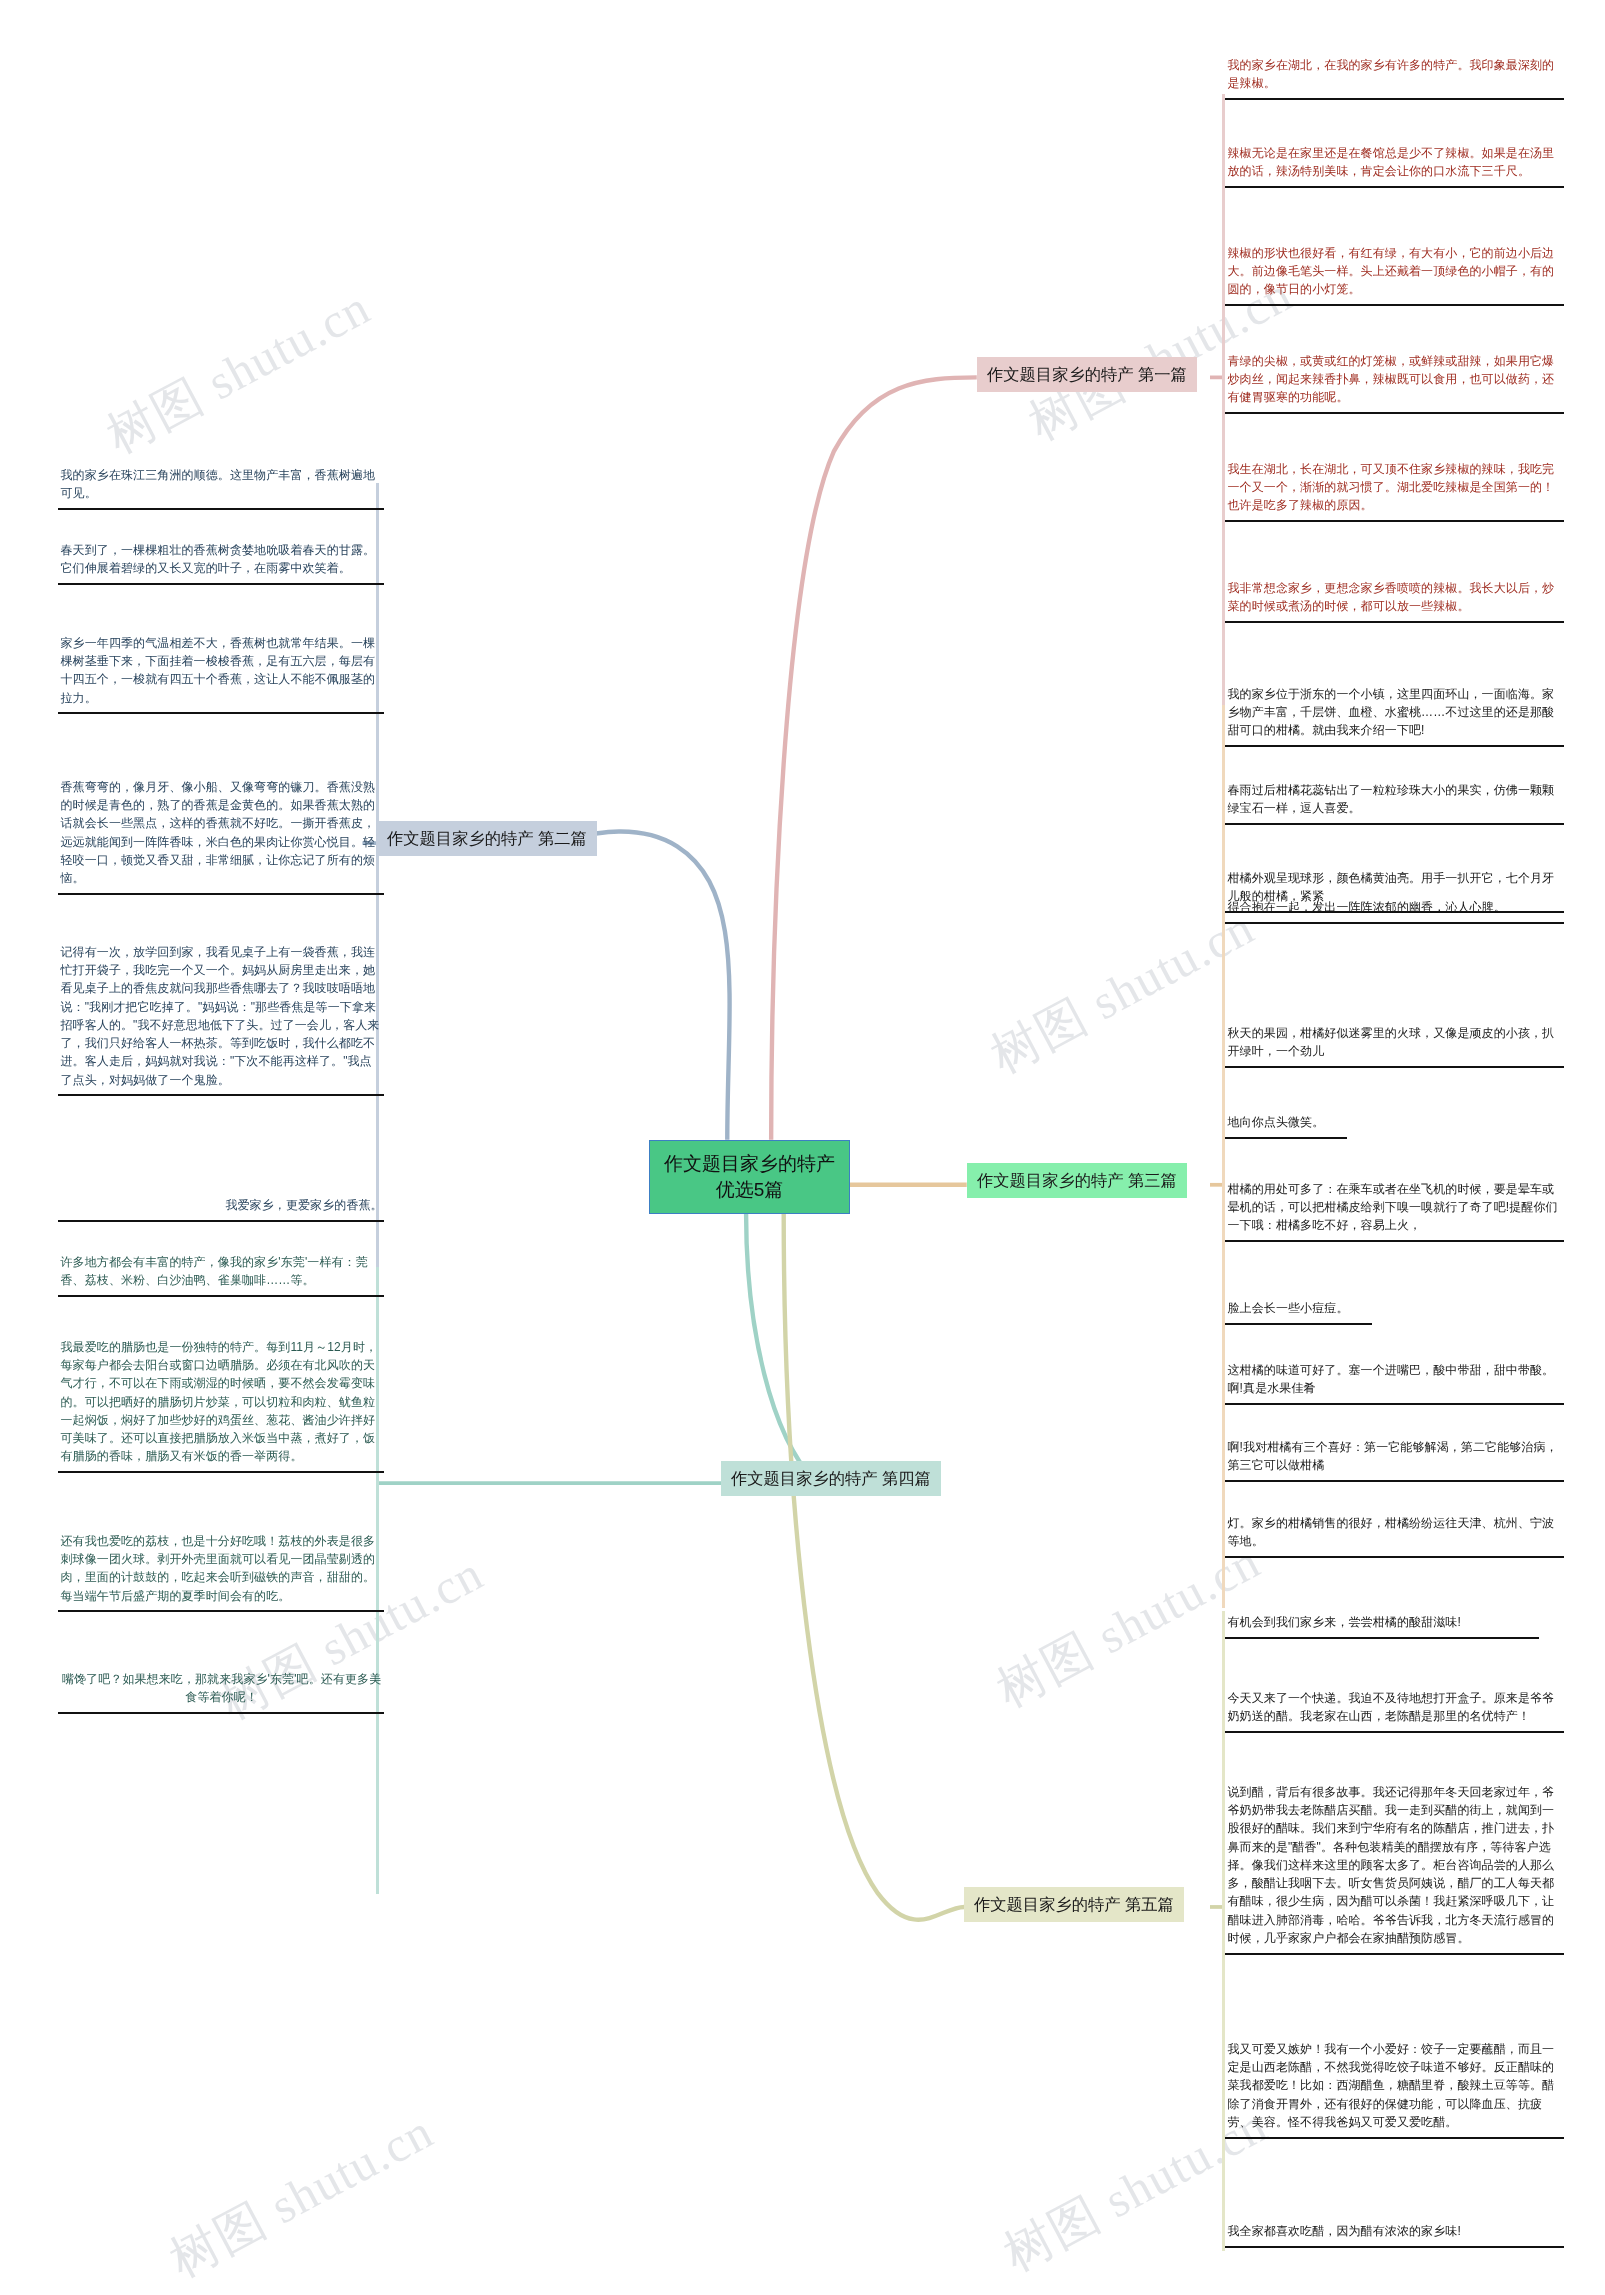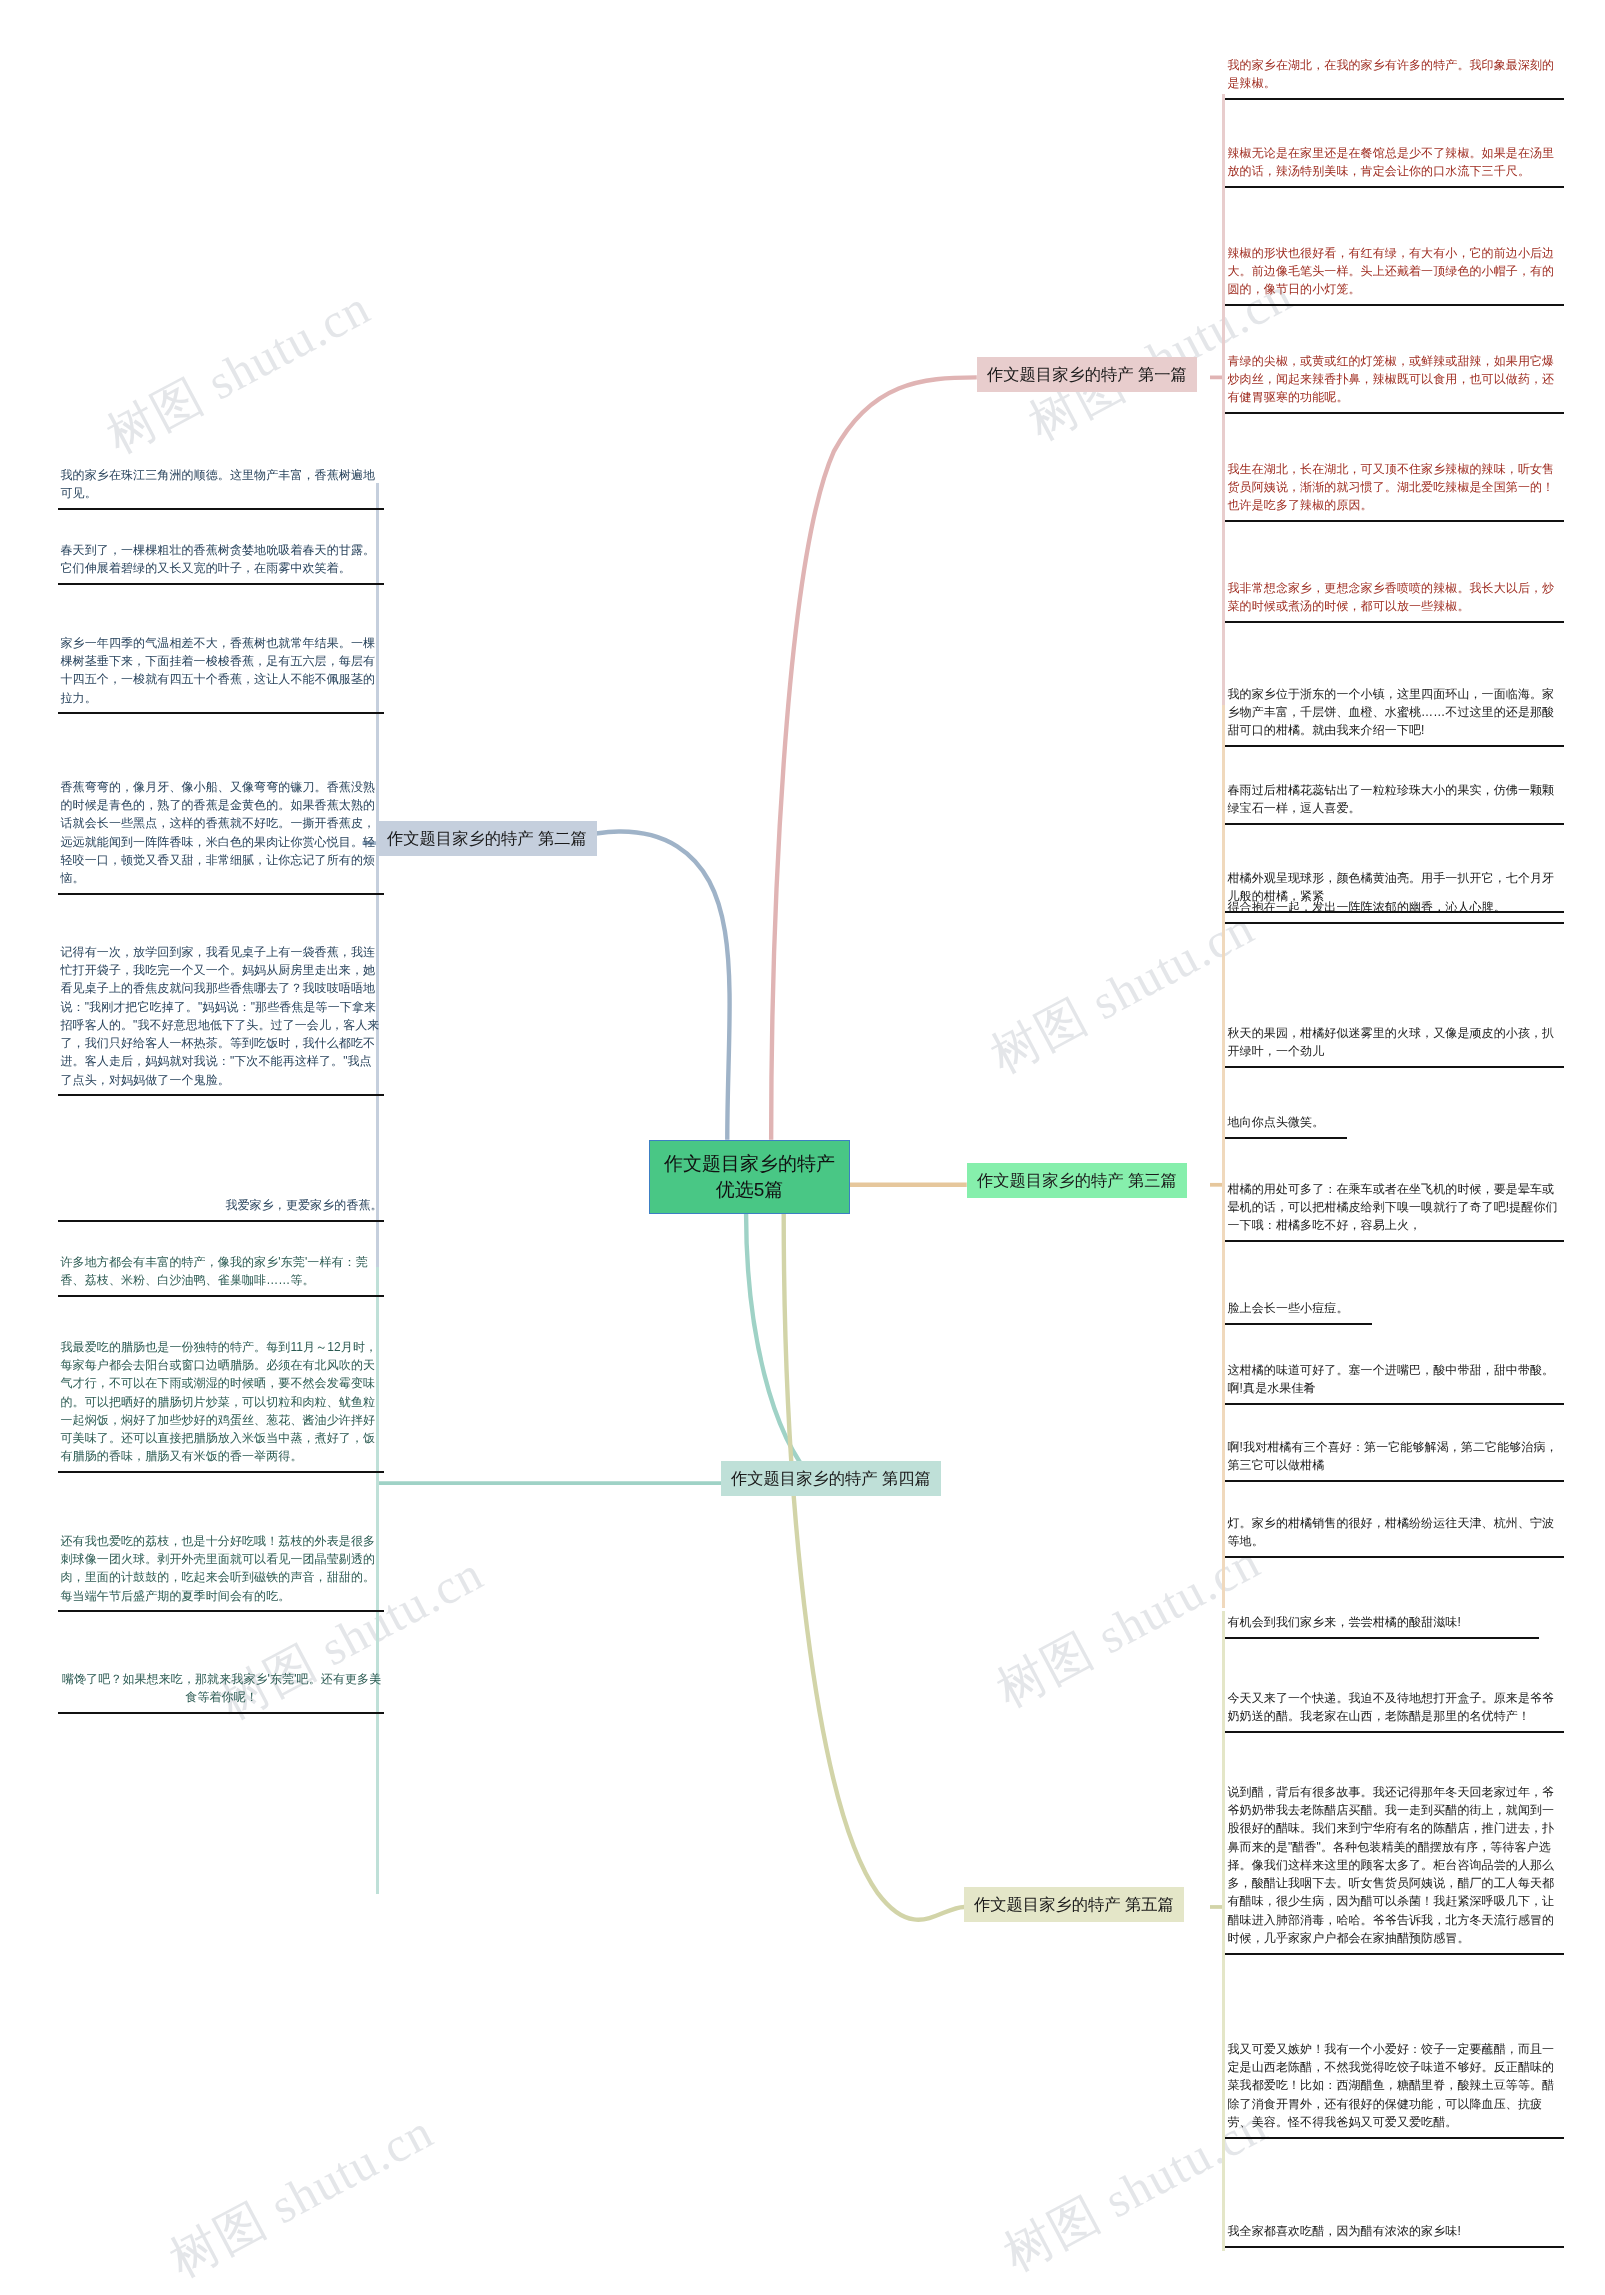--- a/index.html
+++ b/index.html
@@ -154,21 +154,21 @@
   <span>作文题目家乡的特产 第四篇</span>
 </div>
 <div class="branch-label bl-5">
   <span>作文题目家乡的特产 第五篇</span>
 </div>
 
 <div class="leaf col-right c-red" style="top:54px;">我的家乡在湖北，在我的家乡有许多的特产。我印象最深刻的是辣椒。</div>
 <div class="leaf col-right c-red" style="top:142px;">辣椒无论是在家里还是在餐馆总是少不了辣椒。如果是在汤里放的话，辣汤特别美味，肯定会让你的口水流下三千尺。</div>
 <div class="leaf col-right c-red" style="top:242px;">辣椒的形状也很好看，有红有绿，有大有小，它的前边小后边大。前边像毛笔头一样。头上还戴着一顶绿色的小帽子，有的圆的，像节日的小灯笼。</div>
 <div class="leaf col-right c-red" style="top:350px;">青绿的尖椒，或黄或红的灯笼椒，或鲜辣或甜辣，如果用它爆炒肉丝，闻起来辣香扑鼻，辣椒既可以食用，也可以做药，还有健胃驱寒的功能呢。</div>
-<div class="leaf col-right c-red" style="top:458px;">我生在湖北，长在湖北，可又顶不住家乡辣椒的辣味，听女售货员阿姨说，渐渐的就习惯了。湖北爱吃辣椒是全国第一的！也许是吃多了辣椒的原因。</div>
+<div class="leaf col-right c-red" style="top:458px;">我生在湖北，长在湖北，可又顶不住家乡辣椒的辣味，我吃完一个又一个，渐渐的就习惯了。湖北爱吃辣椒是全国第一的！也许是吃多了辣椒的原因。</div>
 <div class="leaf col-right c-red" style="top:577px;">我非常想念家乡，更想念家乡香喷喷的辣椒。我长大以后，炒菜的时候或煮汤的时候，都可以放一些辣椒。</div>
 
 <div class="leaf col-right c-black" style="top:683px;">我的家乡位于浙东的一个小镇，这里四面环山，一面临海。家乡物产丰富，千层饼、血橙、水蜜桃……不过这里的还是那酸甜可口的柑橘。就由我来介绍一下吧!</div>
 <div class="leaf col-right c-black" style="top:779px;">春雨过后柑橘花蕊钻出了一粒粒珍珠大小的果实，仿佛一颗颗绿宝石一样，逗人喜爱。</div>
 <div class="leaf col-right c-black" style="top:867px;">柑橘外观呈现球形，颜色橘黄油亮。用手一扒开它，七个月牙儿般的柑橘，紧紧</div>
 <div class="leaf col-right c-black" style="top:896px;">得合抱在一起，发出一阵阵浓郁的幽香，沁人心脾。</div>
 <div class="leaf col-right c-black" style="top:1022px;">秋天的果园，柑橘好似迷雾里的火球，又像是顽皮的小孩，扒开绿叶，一个劲儿</div>
 <div class="leaf col-right c-black" style="top:1111px; width:122px;">地向你点头微笑。</div>
 <div class="leaf col-right c-black" style="top:1178px;">柑橘的用处可多了：在乘车或者在坐飞机的时候，要是晕车或晕机的话，可以把柑橘皮给剥下嗅一嗅就行了奇了吧!提醒你们一下哦：柑橘多吃不好，容易上火，</div>
 <div class="leaf col-right c-black" style="top:1297px; width:147px;">脸上会长一些小痘痘。</div>

